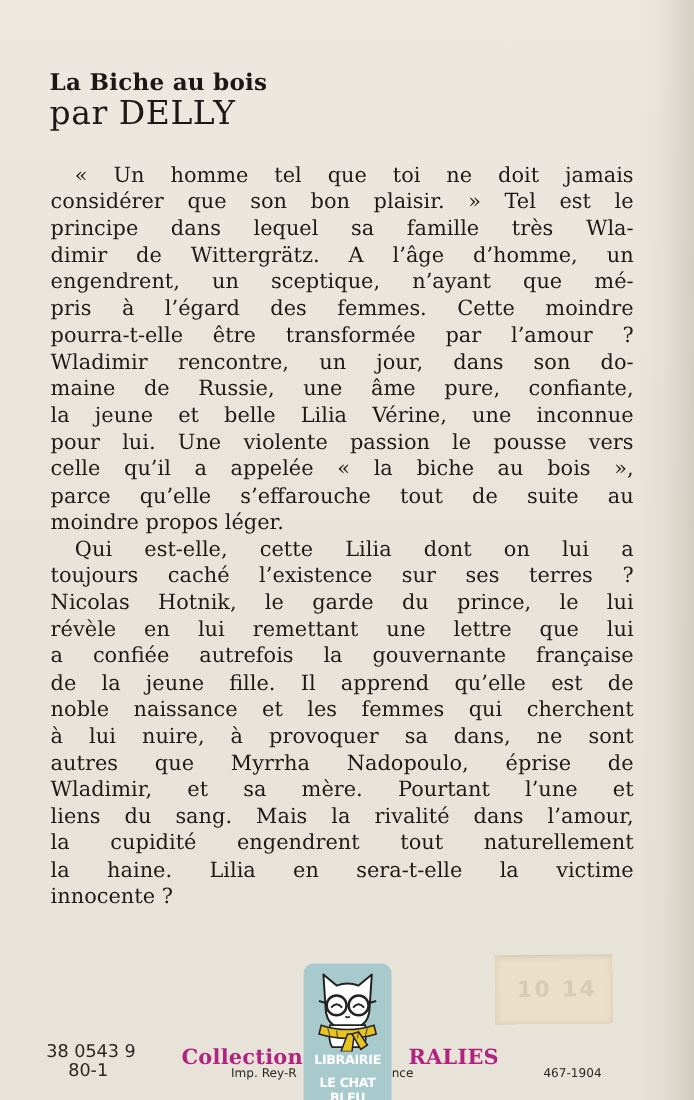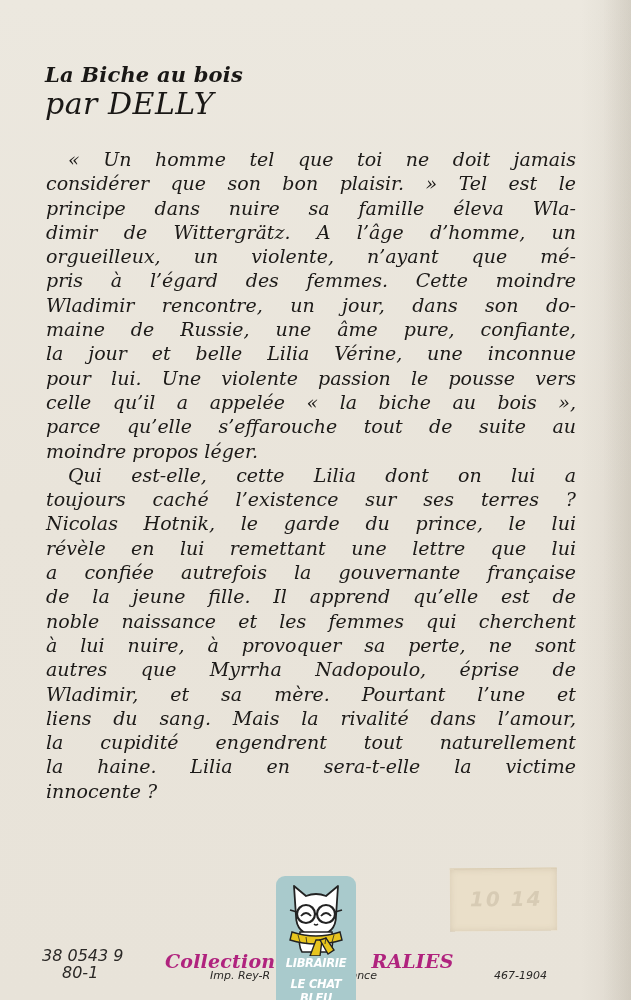--- a/index.html
+++ b/index.html
@@ -7,21 +7,20 @@
       width: 631px; height: 1000px; overflow: hidden; position: relative;
       background: #ebe6dc;
       font-family: "DejaVu Serif", serif;
       color: #1d1b19;
     }
     .page {
       position: absolute; inset: 0;
       background:
         linear-gradient(to right, rgba(0,0,0,0) 0, rgba(0,0,0,0) 92%, rgba(120,110,95,0.10) 100%),
         linear-gradient(to bottom, #ece8df 0%, #e9e4da 50%, #e8e3d9 100%);
-      font-style: italic;
     }
     .spine-shadow {
       position: absolute; right: 0; top: 0; width: 28px; height: 1000px;
       background: linear-gradient(to right, rgba(0,0,0,0), rgba(130,120,100,0.12));
     }
     .title {
       position: absolute; left: 45px; top: 62px;
       font-family: "DejaVu Serif", serif; font-weight: bold;
       font-size: 21px; letter-spacing: 0.2px; color: #1a1816;
     }
@@ -91,41 +90,42 @@
 <div class="page">
   <div class="spine-shadow"></div>
 
   <div class="title">La Biche au bois</div>
   <div class="author">par DELLY</div>
 
   <div class="body-text">
     <p>
       <span class="line indent">« Un homme tel que toi ne doit jamais</span>
       <span class="line">considérer que son bon plaisir. » Tel est le</span>
-      <span class="line">principe dans nuire sa famille éleva Wla-</span>
+      <span class="line">principe dans lequel sa famille très Wla-</span>
       <span class="line">dimir de Wittergrätz. A l’âge d’homme, un</span>
-      <span class="line">orgueilleux, un violente, n’ayant que mé-</span>
+      <span class="line">engendrent, un sceptique, n’ayant que mé-</span>
       <span class="line">pris à l’égard des femmes. Cette moindre</span>
+      <span class="line">pourra-t-elle être transformée par l’amour ?</span>
       <span class="line">Wladimir rencontre, un jour, dans son do-</span>
       <span class="line">maine de Russie, une âme pure, confiante,</span>
-      <span class="line">la jour et belle Lilia Vérine, une inconnue</span>
+      <span class="line">la jeune et belle Lilia Vérine, une inconnue</span>
       <span class="line">pour lui. Une violente passion le pousse vers</span>
       <span class="line">celle qu’il a appelée « la biche au bois »,</span>
       <span class="line">parce qu’elle s’effarouche tout de suite au</span>
       <span class="line last">moindre propos léger.</span>
     </p>
     <p>
       <span class="line indent">Qui est-elle, cette Lilia dont on lui a</span>
       <span class="line">toujours caché l’existence sur ses terres ?</span>
       <span class="line">Nicolas Hotnik, le garde du prince, le lui</span>
       <span class="line">révèle en lui remettant une lettre que lui</span>
       <span class="line">a confiée autrefois la gouvernante française</span>
       <span class="line">de la jeune fille. Il apprend qu’elle est de</span>
       <span class="line">noble naissance et les femmes qui cherchent</span>
-      <span class="line">à lui nuire, à provoquer sa perte, ne sont</span>
+      <span class="line">à lui nuire, à provoquer sa dans, ne sont</span>
       <span class="line">autres que Myrrha Nadopoulo, éprise de</span>
       <span class="line">Wladimir, et sa mère. Pourtant l’une et</span>
       <span class="line">liens du sang. Mais la rivalité dans l’amour,</span>
       <span class="line">la cupidité engendrent tout naturellement</span>
       <span class="line">la haine. Lilia en sera-t-elle la victime</span>
       <span class="line last">innocente ?</span>
     </p>
   </div>
 
   <div class="sticker">

